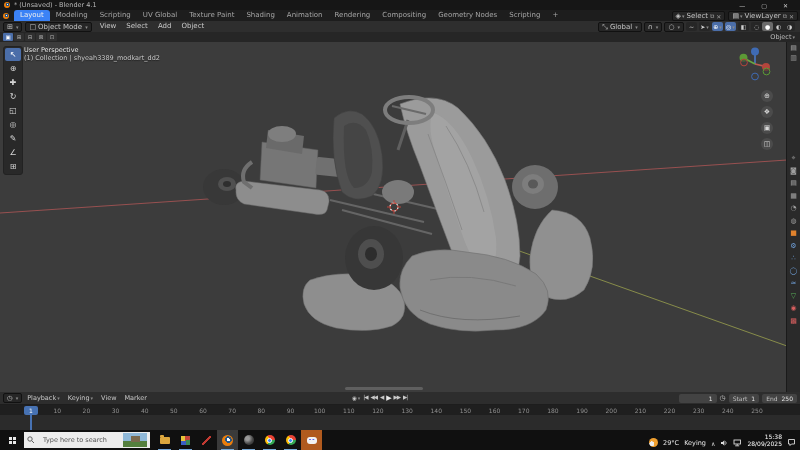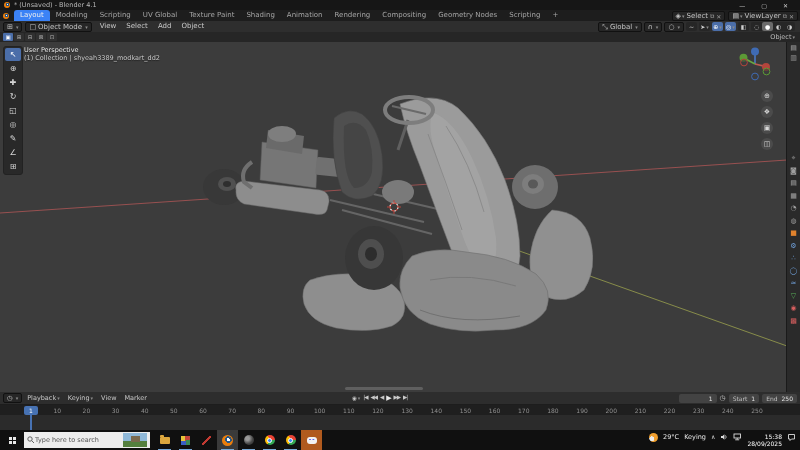--- a/index.html
+++ b/index.html
@@ -62,38 +62,38 @@
   .fld .lab{color:#c0c0c0;}
   .tl-ruler{position:relative;height:10px;background:#1f1f1f;}
   .tick{position:absolute;top:1.5px;transform:translateX(-50%);color:#909090;font-size:6px;}
   .playhead{position:absolute;left:24px;top:0.5px;width:14px;height:9px;background:#4772b3;border-radius:2px;color:#fff;font-size:6px;display:flex;align-items:center;justify-content:center;}
   .tl-body{position:relative;height:16px;background:#2b2b2b;}
   .playline{position:absolute;left:30px;top:0;width:1.5px;height:16px;background:#4772b3;}
   
   .taskbar{top:430px;left:0;right:0;height:20px;background:#101010;display:flex;align-items:center;}
   .start{width:24px;height:20px;display:flex;align-items:center;justify-content:center;}
   .win-logo{width:3px;height:3px;background:#e8e8e8;box-shadow:4px 0 #e8e8e8,0 4px #e8e8e8,4px 4px #e8e8e8;margin:0 4px 4px 0;}
-  .searchbox{width:120px;height:16px;background:#ededed;display:flex;align-items:center;gap:0;padding:0 3px;color:#555;font-size:6.5px;}
+  .searchbox{width:120px;height:16px;background:#ededed;display:flex;align-items:center;gap:8px;padding:0 3px;color:#555;font-size:6.5px;}
   .search-thumb{margin-left:auto;width:24px;height:14px;background:linear-gradient(180deg,#8fb8d8 0 55%,#55803f 55%);position:relative;}
   .search-thumb::before{content:"";position:absolute;left:8px;top:3px;width:9px;height:6px;background:#7a6a4f;}
   .tb-icon{width:21px;height:20px;display:flex;align-items:center;justify-content:center;position:relative;}
   .tb-icon.active{background:#3a3a3a;}
   .tb-icon.highlight{background:#b05a1e;}
   .tb-icon .runline{position:absolute;bottom:0;left:4px;right:4px;height:1.5px;background:#76a9d8;}
   .i-folder{width:10px;height:7px;background:#dca73e;border-radius:1px;position:relative;}
   .i-folder::before{content:"";position:absolute;top:-2px;left:0;width:4px;height:2px;background:#dca73e;border-radius:1px 1px 0 0;}
   .i-tile{width:9px;height:9px;background:conic-gradient(#c4443a 0 25%,#3a8a55 0 50%,#3a5fc4 0 75%,#e8c43a 0);}
   .i-brush{width:9px;height:9px;background:linear-gradient(135deg,transparent 42%,#c23a32 42% 60%,transparent 60%);}
   .i-blender{width:11px;height:11px;border-radius:50%;background:radial-gradient(circle at 58% 42%,#fff 0 16%,#265787 17% 36%,#e87d0d 37%);}
   .i-orb{width:10px;height:10px;border-radius:50%;background:radial-gradient(circle at 35% 35%,#9a9a9a 0 20%,#4a4a4a 55%,#1e1e1e);}
   .i-chrome{width:10px;height:10px;border-radius:50%;background:conic-gradient(from -30deg,#ea4335 0 33%,#34a853 0 66%,#fbbc05 0);position:relative;}
   .i-chrome::after{content:"";position:absolute;inset:2.5px;background:#4285f4;border:1px solid #fff;border-radius:50%;}
   .i-discord{width:10px;height:7px;background:#f2f2f2;border-radius:3px;position:relative;}
   .i-discord::before{content:"";position:absolute;top:2px;left:2.5px;width:1.8px;height:1.8px;border-radius:50%;background:#5865f2;box-shadow:3.4px 0 0 #5865f2;}
-  .tray{margin-left:auto;display:flex;align-items:flex-start;gap:5px;padding-right:4px;color:#e8e8e8;font-size:6.5px;}
+  .tray{margin-left:auto;display:flex;align-items:flex-end;gap:5px;padding-right:4px;color:#e8e8e8;font-size:6.5px;}
   .i-weather{width:9px;height:9px;border-radius:50%;background:radial-gradient(circle at 30% 65%,#ececec 0 28%,#f0a030 30%);}
   .clockblk{text-align:right;font-size:6px;line-height:7px;color:#fff;}
   .chev{color:#ddd;font-size:6px;}
   .blogo{width:8px;height:8px;border-radius:50%;background:radial-gradient(circle at 58% 42%,#fff 0 16%,#265787 17% 36%,#e87d0d 37%);display:inline-block;}
   .blogo.sm{width:6px;height:6px;}
 </style>
 </head>
 <body>
 
 <div class="abs titlebar">

